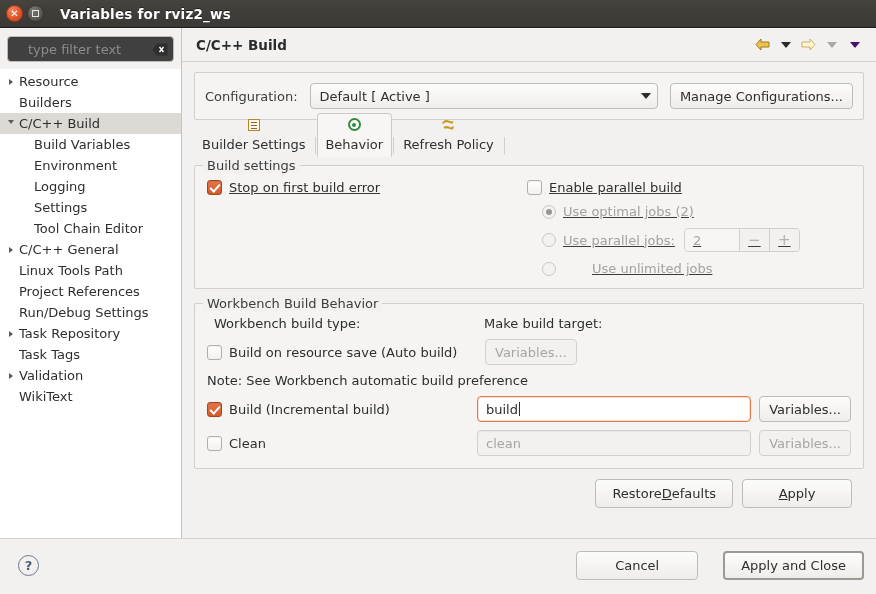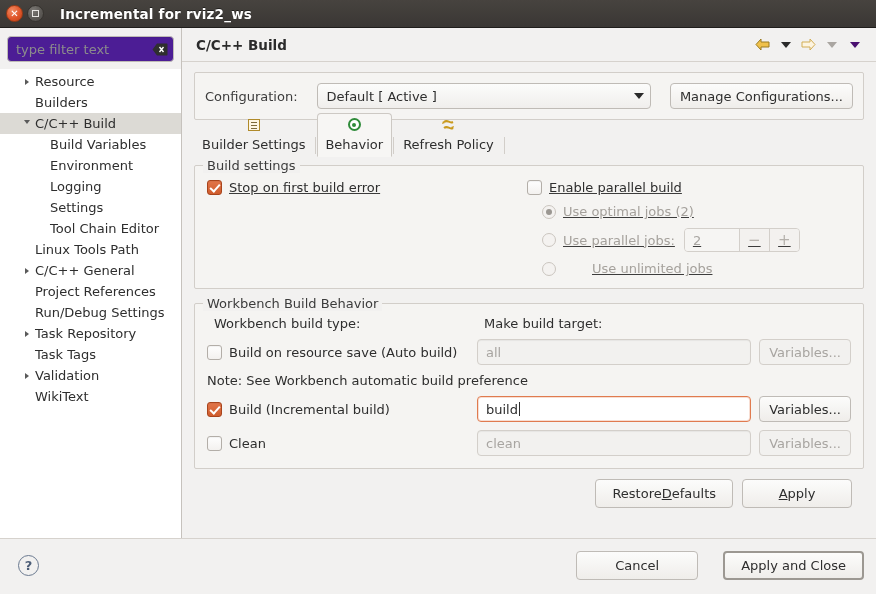--- a/index.html
+++ b/index.html
@@ -37,29 +37,29 @@
   }
 
   
   .body { flex:1 1 auto; display:flex; background:#f2f1f0; min-height:0; }
 
   
   .left { width:182px; flex:0 0 182px; display:flex; flex-direction:column;
           background:#ffffff; border-right:1px solid #c6c2bd; }
   .filter-wrap { padding:8px 7px 7px 7px; background:#f2f1f0; }
   .filter {
-    height:26px; background:#4c1d95; border:1px solid #bfbbb6; border-radius:4px;
-    display:flex; align-items:center; padding:0 5px 0 8px;
+    height:26px; background:#404040; border:1px solid #bfbbb6; border-radius:4px;
+    display:flex; align-items:center; padding:0 5px 0 20px;
     box-shadow: inset 0 1px 1px rgba(0,0,0,.06);
   }
   .filter .ph { flex:1 1 auto; color:#8c8c8c; font-size:13px; }
   .clear-icon { width:16px; height:13px; position:relative; flex:0 0 auto; }
   .tree { flex:1 1 auto; background:#ffffff; padding-top:2px; overflow:hidden; }
   .tnode { height:21px; display:flex; align-items:center; font-size:13px; color:#2e2e2e;
-           padding-left:20px; white-space:nowrap; }
+           padding-left:4px; white-space:nowrap; }
   .tnode.sel { background:#dcdad5; }
   .twist { width:13px; flex:0 0 13px; display:flex; align-items:center; justify-content:center; }
   .twist .ar { width:0;height:0;border-left:4.5px solid #5a5a5a;border-top:3.5px solid transparent;border-bottom:3.5px solid transparent; }
   .twist .ar.open { border-left:3.5px solid transparent;border-right:3.5px solid transparent;border-top:4.5px solid #5a5a5a; }
   .tlabel { padding-left:2px; }
   .ind1 { padding-left:17px; }
 
   
   .right { flex:1 1 auto; display:flex; flex-direction:column; background:#f2f1f0; min-width:0; }
   .page-head { height:34px; flex:0 0 34px; display:flex; align-items:center;
@@ -69,21 +69,21 @@
   .navbar .slot { width:23px; height:22px; display:flex; align-items:center; justify-content:center; }
   .caret { width:0;height:0;border-left:5px solid transparent;border-right:5px solid transparent; }
   .caret.dark { border-top:6px solid #2a2a2a; }
   .caret.grey { border-top:6px solid #aaa6a1; }
   .caret.purple { border-top:6px solid #4a1070; }
 
   .content { flex:1 1 auto; padding:10px 12px 0 12px; min-height:0; }
 
   
   .confbox { border:1px solid #d2cec9; background:#f5f4f2; border-radius:2px;
-             padding:10px 10px; display:flex; align-items:center; gap:19px; }
+             padding:10px 10px; display:flex; align-items:center; gap:12px; }
   .conf-label { font-size:13px; color:#3c3c3c; }
   .combo {
     flex:1 1 auto; height:26px; background:linear-gradient(to bottom,#fcfcfb,#f0eeec);
     border:1px solid #bfbbb6; border-radius:4px; display:flex; align-items:center;
     padding:0 6px 0 9px; font-size:13px; color:#2e2e2e; min-width:0;
   }
   .combo .val { flex:1 1 auto; white-space:nowrap; overflow:hidden; }
   .btn {
     height:26px; background:linear-gradient(to bottom,#fcfcfb,#efedea);
     border:1px solid #bfbbb6; border-radius:4px; display:inline-flex;
@@ -162,21 +162,21 @@
 
 <div class="window">
 
   <div class="titlebar">
     <div class="wbtn close">
         <span class="g">✕</span>
       </div>
     <div class="wbtn max">
         <span class="sq"></span>
       </div>
-    <div class="title-text">Incremental for rviz2_ws</div>
+    <div class="title-text">Variables for rviz2_ws</div>
   </div>
 
   <div class="body">
 
     <div class="left">
       <div class="filter-wrap">
         <div class="filter">
           <span class="ph">type filter text</span>
           <span class="clear-icon">
             <svg width="16" height="13" viewBox="0 0 16 13">
@@ -217,28 +217,28 @@
           </div>
           <div class="tnode">
             <span class="twist"></span>
             <span class="tlabel ind1">Settings</span>
           </div>
           <div class="tnode">
             <span class="twist"></span>
             <span class="tlabel ind1">Tool Chain Editor</span>
           </div>
           <div class="tnode">
-            <span class="twist"></span>
-            <span class="tlabel">Linux Tools Path</span>
-          </div>
-          <div class="tnode">
             <span class="twist">
               <i class="ar"></i>
             </span>
             <span class="tlabel">C/C++ General</span>
+          </div>
+          <div class="tnode">
+            <span class="twist"></span>
+            <span class="tlabel">Linux Tools Path</span>
           </div>
           <div class="tnode">
             <span class="twist"></span>
             <span class="tlabel">Project References</span>
           </div>
           <div class="tnode">
             <span class="twist"></span>
             <span class="tlabel">Run/Debug Settings</span>
           </div>
           <div class="tnode">
@@ -375,23 +375,20 @@
           <div style="display:flex;">
             <div style="width:270px;flex:0 0 270px;" class="lbl">Workbench build type:</div>
             <div class="lbl" style="margin-left:0;">Make build target:</div>
           </div>
           <div id="wb-rows">
               <div class="row" style="margin-top: 8px;">
                 <div style="width: 270px; flex: 0 0 270px; display: flex; align-items: center;">
                   <span class="chk"></span>
                   <span class="lbl">Build on resource save (Auto build)</span>
                 </div>
-                <div class="field disabled" style="flex: 1 1 auto; min-width: 0px;">
-                  <span>all</span>
-                </div>
                 <div class="btn disabled" style="margin-left: 8px;">Variables...</div>
               </div>
               <div class="lbl" style="margin-left: 0px; margin-top: 8px;">Note: See Workbench automatic build preference</div>
               <div class="row" style="margin-top: 8px;">
                 <div style="width: 270px; flex: 0 0 270px; display: flex; align-items: center;">
                   <span class="chk on"></span>
                   <span class="lbl">Build (Incremental build)</span>
                 </div>
                 <div class="field focus" style="flex: 1 1 auto; min-width: 0px;">
                   <span>build</span>

